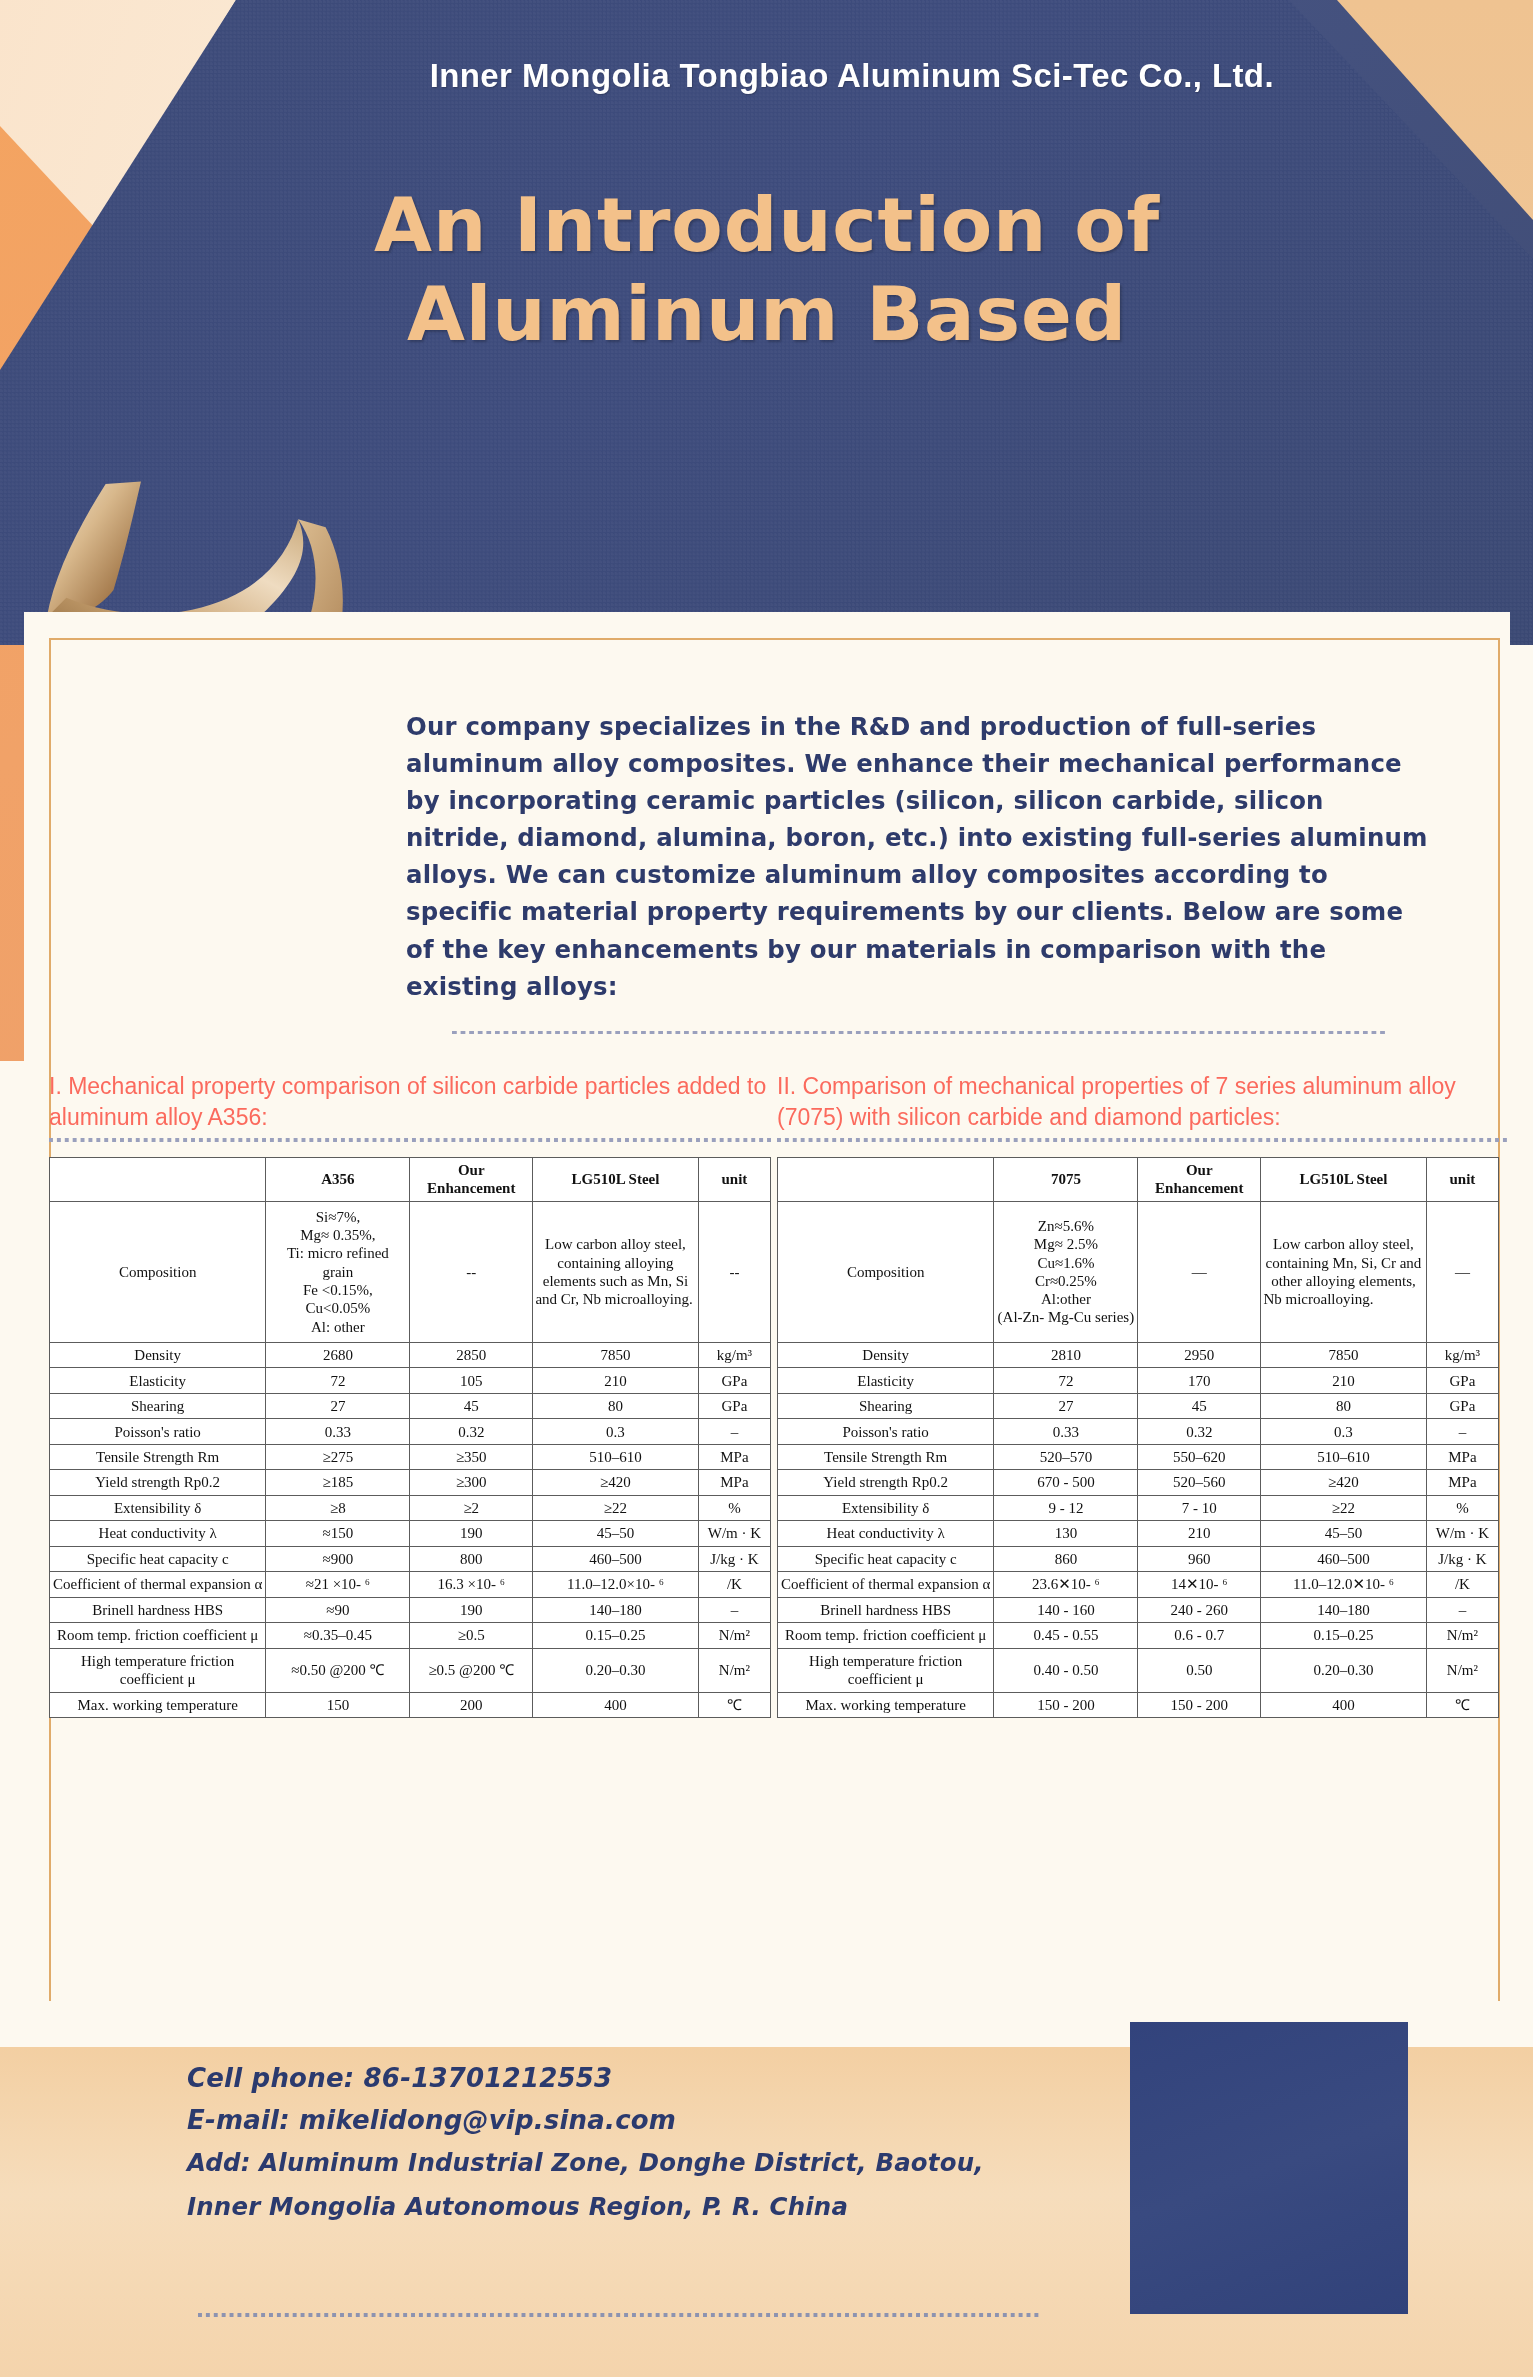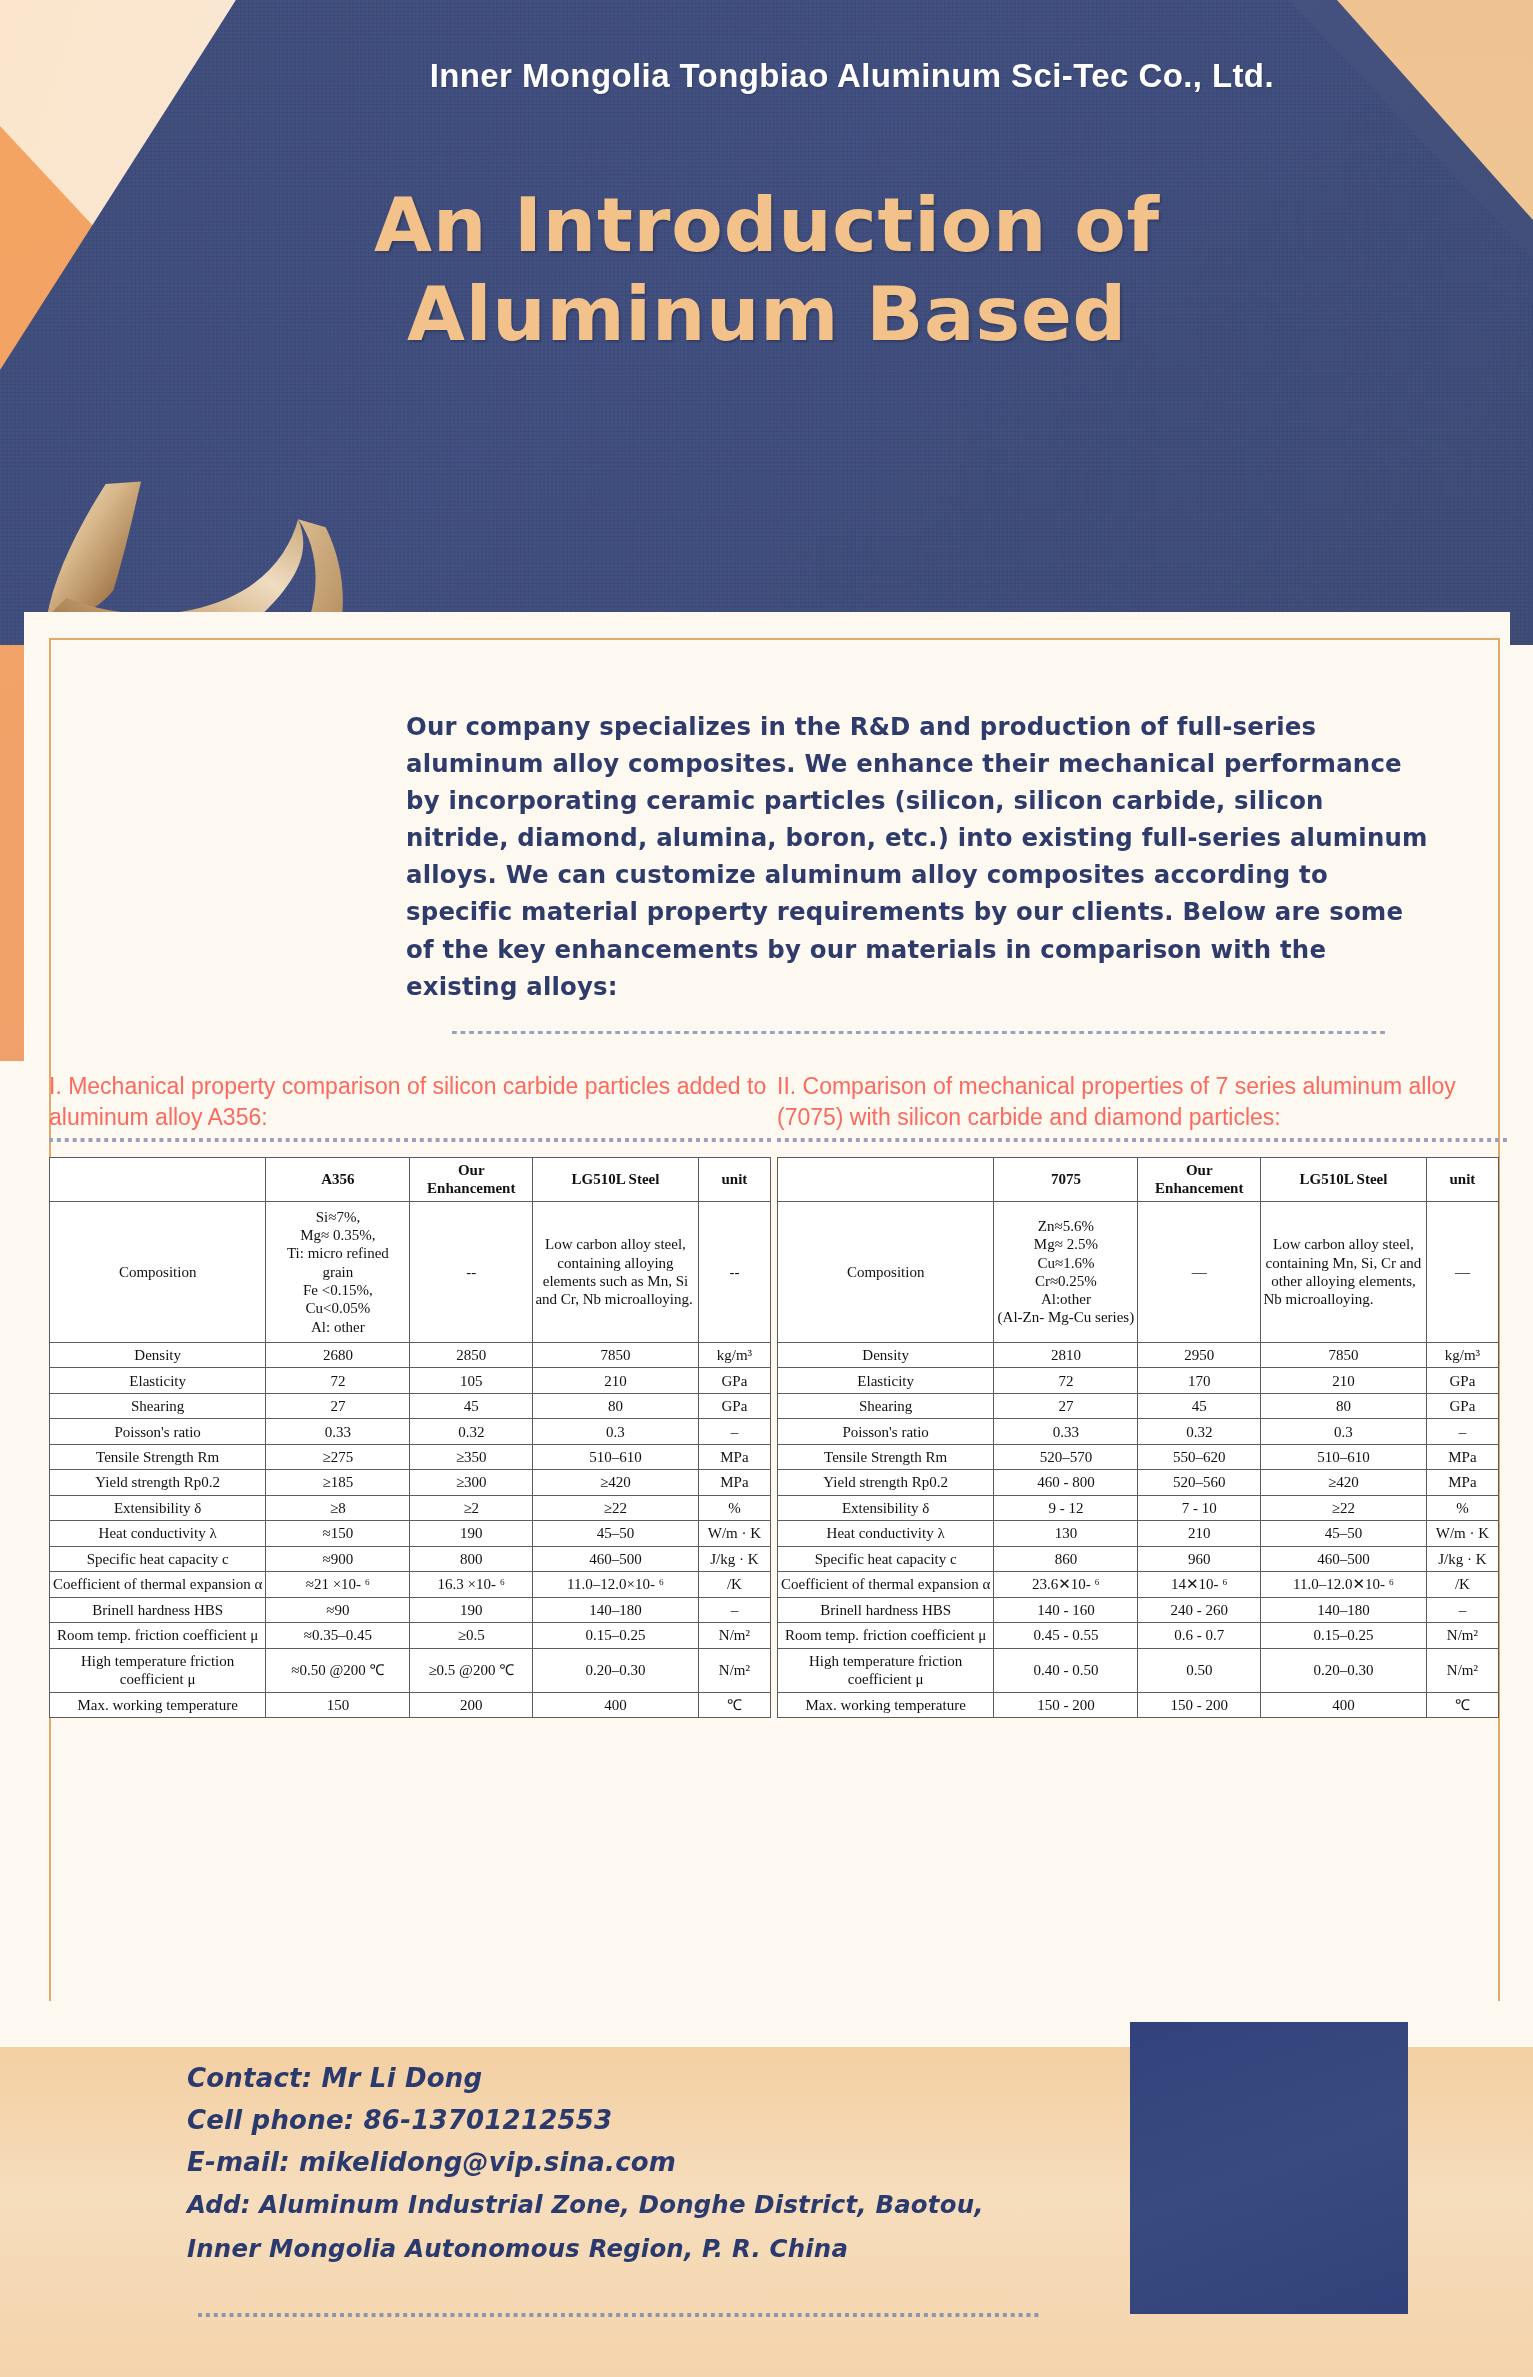--- a/index.html
+++ b/index.html
@@ -412,21 +412,21 @@
         </tr>
         <tr>
           <td>Tensile Strength Rm</td>
           <td>520–570</td>
           <td>550–620</td>
           <td>510–610</td>
           <td>MPa</td>
         </tr>
         <tr>
           <td>Yield strength Rp0.2</td>
-          <td>460 - 800</td>
+          <td>670 - 500</td>
           <td>520–560</td>
           <td>≥420</td>
           <td>MPa</td>
         </tr>
         <tr>
           <td>Extensibility δ</td>
           <td>9 - 12</td>
           <td>7 - 10</td>
           <td>≥22</td>
           <td>%</td>
@@ -482,20 +482,19 @@
         </tr>
       </tbody>
   </table>
 </div>
 
 <div class="bg-footer-band"></div>
 <div class="bg-footer"></div>
 <div class="blue-square"></div>
 
 <div class="footer">
-  <div class="ln">Contact: Mr Li Dong</div>
   <div class="ln">Cell phone: 86-13701212553</div>
   <div class="ln">E-mail: mikelidong@vip.sina.com</div>
   <div class="ln addr">Add: Aluminum Industrial Zone, Donghe District, Baotou,</div>
   <div class="ln addr">Inner Mongolia Autonomous Region, P. R. China</div>
 </div>
 <div class="footer-dots"></div>
 
 
 </body></html>

